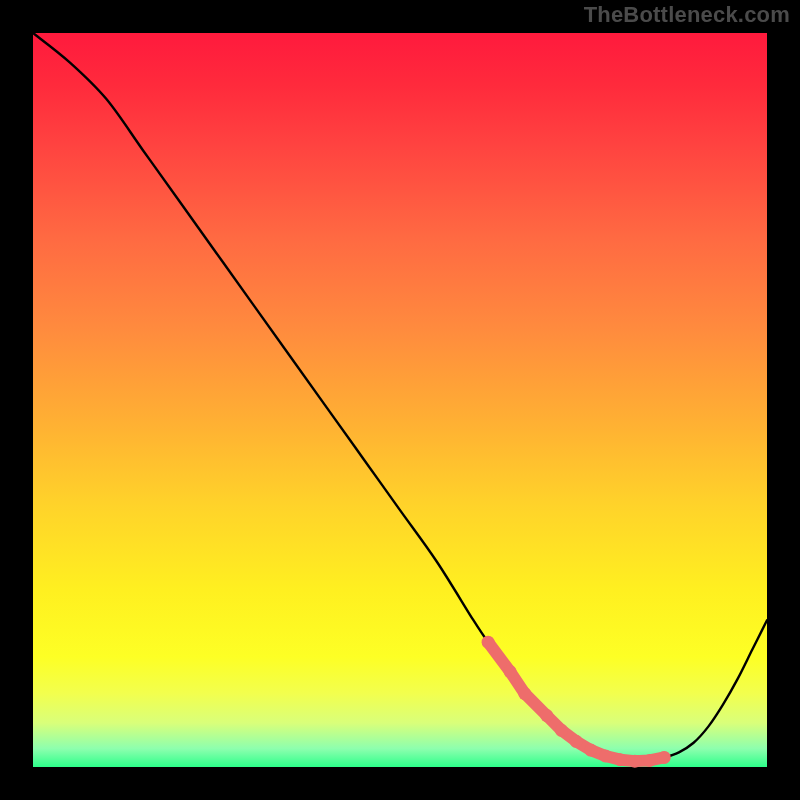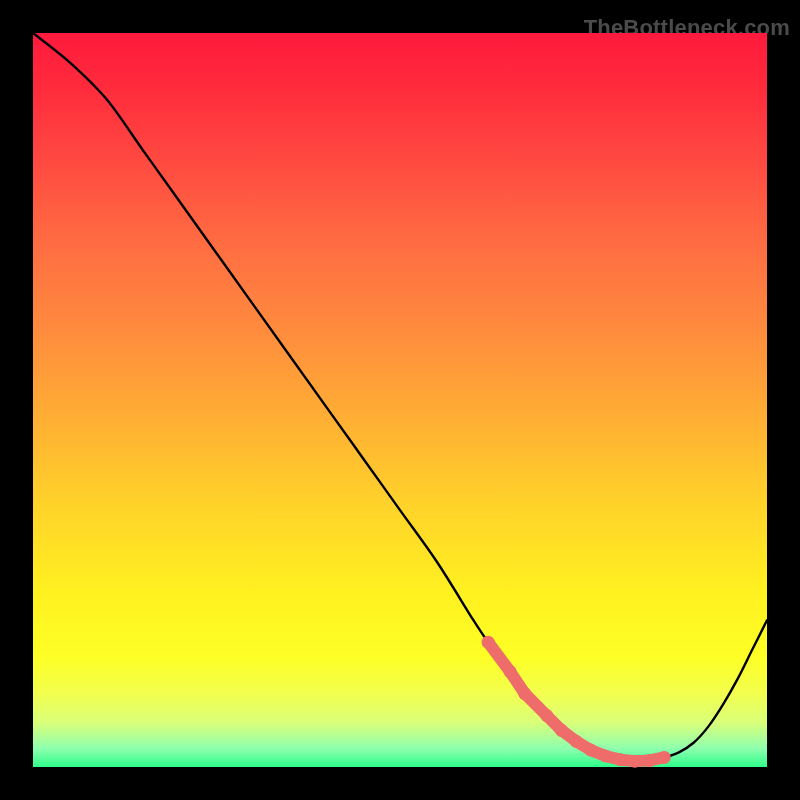--- a/index.html
+++ b/index.html
@@ -12,21 +12,21 @@
     font-family: Arial, Helvetica, sans-serif;
   }
   .frame {
     position: relative;
     width: 800px;
     height: 800px;
     background: #000;
   }
   .watermark {
     position: absolute;
-    top: 15px;
+    top: 2px;
     right: 10px;
     color: #4b4b4b;
     font-size: 22px;
     font-weight: bold;
     letter-spacing: 0.2px;
     user-select: none;
   }
   .plot-outer {
     position: absolute;
     left: 33px;

